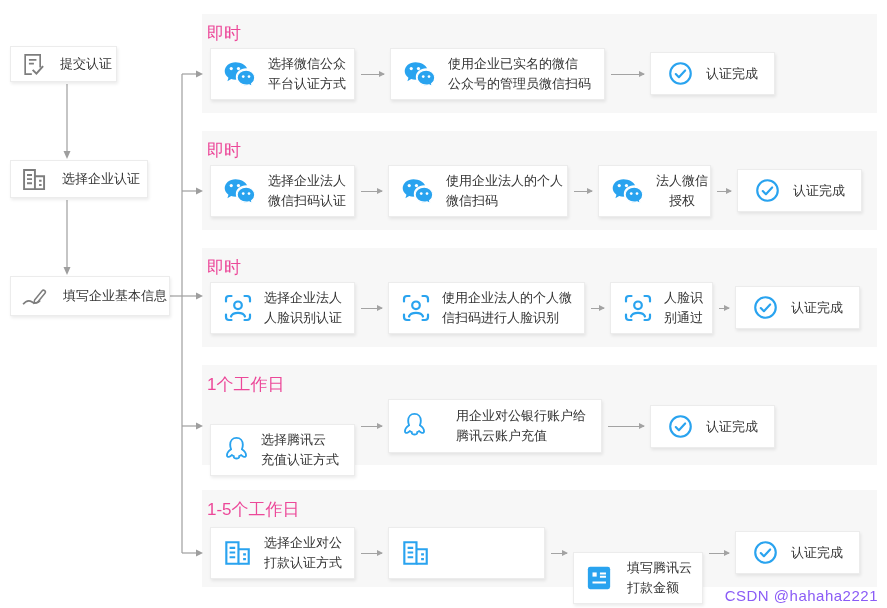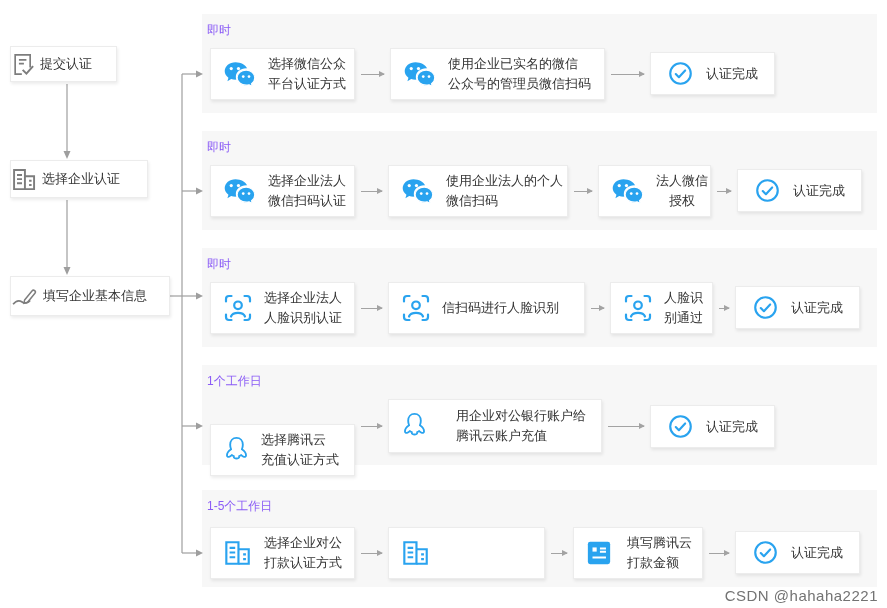--- a/index.html
+++ b/index.html
@@ -1,33 +1,33 @@
 <!DOCTYPE html>
 <html><head>
 <meta charset="utf-8">
 <style>
   html,body{margin:0;padding:0;background:#fff;}
   .canvas{position:relative;width:887px;height:608px;background:#fff;overflow:hidden;
           font-family:"Liberation Sans","DejaVu Sans",sans-serif;}
   .band{position:absolute;left:202px;width:675px;background:#f7f7f7;}
-  .duration{position:absolute;font-size:12px;color:#8b5cf6;white-space:nowrap;}
+  .duration{position:absolute;font-size:17px;color:#ec4899;white-space:nowrap;}
   .node{position:absolute;background:#fff;border:1px solid #ececec;box-sizing:border-box;
         box-shadow:1px 2px 3px rgba(0,0,0,0.08);display:flex;align-items:center;}
   .flow-box{padding-left:12px;gap:11px;}
   .flow-box.single{padding-left:17px;gap:13px;font-family:Liberation Serif, serif;}
   .lines{font-size:13px;color:#333;line-height:20px;white-space:nowrap;}
-  .left-node{gap:4px;}
+  .left-node{padding-left:10px;gap:14px;}
   .left-node .lines{line-height:16px;}
   .ic{display:flex;align-items:center;justify-content:center;color:#29a3ef;flex:0 0 auto;}
   .ic.gray{color:#7d7d7d;}
   .h-arrow{position:absolute;height:1px;background:#a3a3a3;}
   .h-arrow::after{content:"";position:absolute;right:-1px;top:-3px;width:0;height:0;
         border-left:6px solid #a3a3a3;border-top:3.5px solid transparent;border-bottom:3.5px solid transparent;}
   .connector-svg{position:absolute;left:0;top:0;pointer-events:none;}
-  .watermark{position:absolute;right:9px;bottom:4px;font-size:15px;color:#737373;letter-spacing:.5px;}
+  .watermark{position:absolute;right:9px;bottom:4px;font-size:15px;color:#8b5cf6;letter-spacing:.5px;}
 </style>
 </head>
 <body>
 
 <div class="canvas">
     <div class="band" style="top: 490px; height: 97px;"></div>
     <div class="band" style="top: 365px; height: 100px;"></div>
     <div class="band" style="top: 248px; height: 99px;"></div>
     <div class="band" style="top: 131px; height: 99px;"></div>
     <div class="band" style="top: 14px; height: 99px;"></div>
@@ -216,20 +216,21 @@
         <svg width="30" height="30" viewBox="0 0 30 30" fill="none" stroke="currentColor" stroke-width="2.2" stroke-linecap="round">
           <path d="M8.5 3H6Q3 3 3 6v2.5"></path>
           <path d="M21.5 3H24q3 0 3 3v2.5"></path>
           <path d="M27 21.5V24q0 3-3 3h-2.5"></path>
           <path d="M3 21.5V24q0 3 3 3h2.5"></path>
           <circle cx="15" cy="12.3" r="3.8"></circle>
           <path d="M8 23.5c1.8-4.8 12.2-4.8 14 0"></path>
         </svg>
       </div>
       <div class="lines">
+        <div class="line">使用企业法人的个人微</div>
         <div class="line">信扫码进行人脸识别</div>
       </div>
     </div>
     <div class="h-arrow" style="left: 361px; width: 21px; top: 308px;"></div>
     <div class="node flow-box" style="left: 610px; top: 282px; width: 103px; height: 52px;">
       <div class="ic">
         <svg width="30" height="30" viewBox="0 0 30 30" fill="none" stroke="currentColor" stroke-width="2.2" stroke-linecap="round">
           <path d="M8.5 3H6Q3 3 3 6v2.5"></path>
           <path d="M21.5 3H24q3 0 3 3v2.5"></path>
           <path d="M27 21.5V24q0 3-3 3h-2.5"></path>
@@ -309,21 +310,21 @@
       <div class="ic">
         <svg width="30" height="28" viewBox="0 0 32 30" fill="none" stroke="currentColor" stroke-width="2.3">
           <path d="M3.5 3.5h13v23h-13z"></path>
           <path d="M7 9.5h6M7 14.5h6M7 19.5h6"></path>
           <path d="M16.5 11h11v15.5h-11"></path>
           <path d="M21.5 16.5h3M21.5 21.5h3"></path>
         </svg>
       </div>
     </div>
     <div class="h-arrow" style="left: 361px; width: 21px; top: 553px;"></div>
-    <div class="node flow-box" style="left: 573px; top: 527px; width: 130px; height: 52px; gap: 15px;">
+    <div class="node flow-box" style="left: 573px; top: 552px; width: 130px; height: 52px; gap: 15px;">
       <div class="ic">
         <svg width="26" height="26" viewBox="0 0 28 28">
           <rect x="2" y="2" width="24" height="24" rx="2.5" fill="currentColor"></rect>
           <rect x="7" y="8" width="4.5" height="4.5" fill="#fff"></rect>
           <path stroke="#fff" stroke-width="2.2" d="M15 9.2h6.5M15 12.6h6.5M7 18.8h14.5"></path>
         </svg>
       </div>
       <div class="lines">
         <div class="line">填写腾讯云</div>
         <div class="line">打款金额</div>

